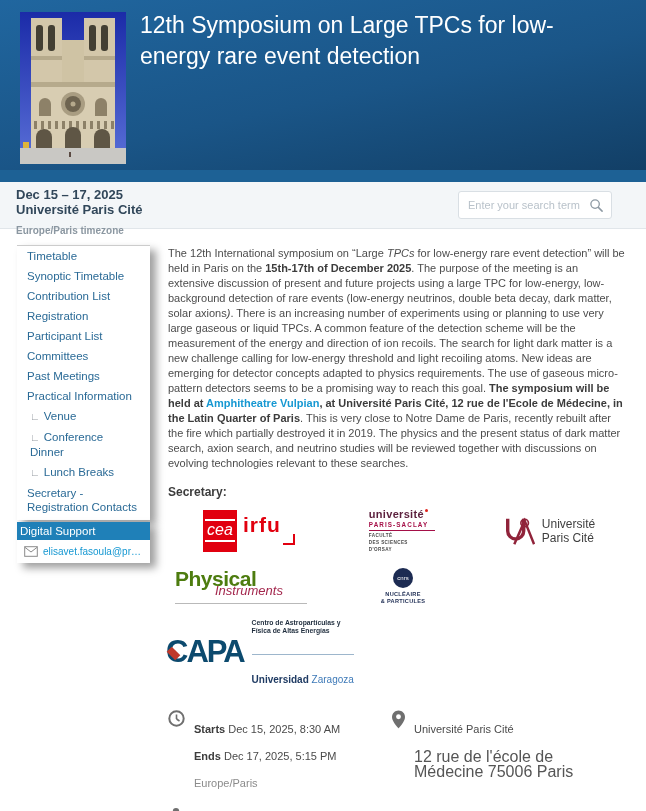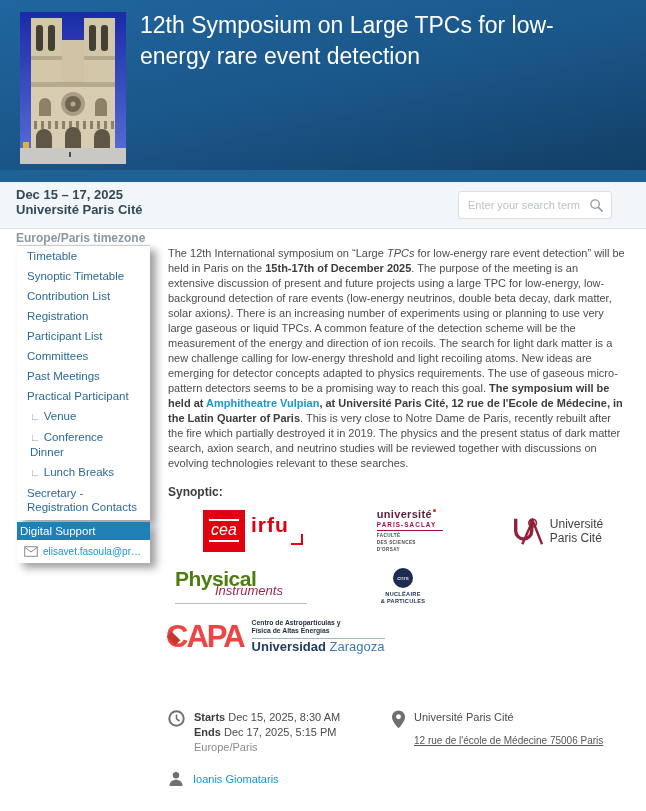--- a/index.html
+++ b/index.html
@@ -13,21 +13,21 @@
   .header-strip { position:absolute; left:0; top:170px; width:646px; height:12px; background:#1d6195; }
   .banner { position:absolute; left:20px; top:12px; width:106px; height:152px; display:block; }
   .event-title { position:absolute; left:140px; top:10px; width:458px; margin:0;
                  color:#ffffff; font-size:23px; line-height:31px; font-weight:400; }
 
   
   .datebar { position:absolute; left:0; top:182px; width:646px; height:47px;
              background:#f3f6f8; border-bottom:1px solid #e1e6ea; }
   .db-left { position:absolute; left:16px; top:5px;font-weight:bold; }
   .db-dates, .db-loc { font-size:13px; color:#31475a; line-height:15px; }
-  .db-tz { font-size:12px; color:#8b97a1; margin-top:14px; }
+  .db-tz { font-size:10px; color:#8b97a1; margin-top:8px; }
   .search { position:absolute; left:458px; top:9px; width:154px; height:28px; background:#fff;
             border:1px solid #d9dfe4; border-radius:3px; display:flex; align-items:center; padding:0 7px; }
   .search input { border:0; outline:0; flex:1; min-width:0; font-size:11px; color:#333;
                   font-family:"Liberation Sans", sans-serif; background:transparent; }
   .search input::placeholder { color:#b9c2ca; }
 
   
   .sidebar { position:absolute; left:17px; top:245px; width:133px; background:#fff;
              border-top:1px solid #cccccc; box-shadow:6px 5px 8px rgba(0,0,0,0.38); padding-bottom:3px; }
   .menu-item { padding:3px 10px; font-size:11.5px; line-height:14px; color:#2a6a96; cursor:pointer; }
@@ -49,21 +49,21 @@
   .desc .b { font-weight:bold; color:#3c3c3c; }
   .desc a.link { color:#1698d2; font-weight:bold; text-decoration:none; }
   .sponsors-label { margin:14px 0 10px 0; font-size:12px; font-weight:bold; color:#3c3c3c; }
 
   .logo-row { display:flex; align-items:center; }
   .row1 { margin-bottom:16px; }
   .row2 { margin-bottom:14px; }
 
   
   .logo-cea { margin-left:35px; display:flex; align-items:flex-start; gap:6px; }
-  .cea-box { width:42px; height:42px; background:#e1000f; color:#fff; display:flex;
+  .cea-box { width:34px; height:42px; background:#e1000f; color:#fff; display:flex;
              align-items:center; justify-content:center; }
   .cea-box span { font-size:16px; font-style:italic; border-top:2px solid #fff;
                   border-bottom:2px solid #fff; padding:0 2px 1px 2px; }
   .irfu-wrap { position:relative; padding-top:3px;font-weight:bold; }
   .irfu-text { color:#e1000f; font-size:21px; letter-spacing:1px; }
   .irfu-bracket { position:absolute; right:-14px; top:24px; width:12px; height:11px;
                   border-right:2px solid #e1000f; border-bottom:2px solid #e1000f; }
 
   
   .logo-saclay { margin-left:88px; width:72px; }
@@ -94,40 +94,40 @@
   .erc-circle { width:34px; height:34px; margin:0 auto; border-radius:50%;
                 background:radial-gradient(circle,#f5a25d 0%,#ee7a3d 38%,rgba(244,150,80,0.35) 66%,rgba(244,150,80,0) 74%);
                 display:flex; align-items:center; justify-content:center; }
   .erc-circle span { font-size:11px; color:#1c1c1c; }
   .erc-l1 { font-size:4.8px; font-weight:bold; color:#333; border-bottom:0.5px solid #666;
             padding-bottom:1px; margin-top:1px; }
   .erc-l2 { font-size:3.6px; color:#888; margin-top:1px; }
 
   
   .logo-capa { display:flex; align-items:center; gap:8px; margin-left:-2px; }
-  .capa-word { position:relative; font-size:31px; font-weight:bold; color:#ef4444;
+  .capa-word { position:relative; font-size:31px; font-weight:bold; color:#0c4a6e;
                letter-spacing:-2px; line-height:34px; }
   .capa-diamond { position:absolute; left:3px; top:14px; width:9px; height:9px; background:#c0392b;
                   transform:rotate(45deg) scale(1.35,0.8); }
   .capa-l1, .capa-l2 { font-size:6.8px; font-weight:bold; color:#1f2d3d; line-height:8px; }
-  .capa-l3 { margin-top:3px; padding-top:0; border-top:0.5px solid #9db6cc; font-size:13px; }
+  .capa-l3 { margin-top:19px; padding-top:19px; border-top:0.5px solid #9db6cc; font-size:10px; }
   .capa-l3 .u1 { font-weight:bold; color:#1f3b63; }
   .capa-l3 .u2 { color:#3e7ab8; }
 
   
   .details { position:absolute; left:168px; top:710px; width:458px; font-size:11px; color:#4a4a4a; }
   .det-row { display:flex; gap:9px; }
   .det-left { position:absolute; left:0; top:0; width:210px; }
   .det-right { position:absolute; left:224px; top:0; display:flex; gap:9px; }
-  .det-text div { line-height:15px; }
+  .det-text div { line-height:15px;margin-top:12px; }
   .det-text .lbl { font-weight:bold; color:#3c3c3c; }
   .det-tz { color:#8b8b8b; }
   .det-chair { margin-top:16px; display:flex; gap:9px; align-items:center; }
   .chair-link { color:#1698d2; text-decoration:none; font-size:11px; }
-  .det-addr { margin-top:8px; font-size:10px; color:#555;text-decoration:underline; }
+  .det-addr { margin-top:8px; font-size:16px; color:#555; }
   .icon { flex:0 0 auto; }
 </style>
 </head>
 <body>
 
 <div class="page">
 
   <div class="header">
     <svg class="banner" viewBox="0 0 106 152" aria-hidden="true">
       <defs>
@@ -196,42 +196,42 @@
   </div>
 
   <nav class="sidebar">
     <div class="menu-item">Timetable</div>
     <div class="menu-item">Synoptic Timetable</div>
     <div class="menu-item">Contribution List</div>
     <div class="menu-item">Registration</div>
     <div class="menu-item">Participant List</div>
     <div class="menu-item">Committees</div>
     <div class="menu-item">Past Meetings</div>
-    <div class="menu-item">Practical Participant</div>
+    <div class="menu-item">Practical Information</div>
     <div class="menu-item sub"><span class="corner-glyph">∟</span><span>Venue</span></div>
     <div class="menu-item sub"><span class="corner-glyph">∟</span><span>Conference Dinner</span></div>
     <div class="menu-item sub"><span class="corner-glyph">∟</span><span>Lunch Breaks</span></div>
     <div class="menu-item">Secretary - Registration Contacts</div>
   </nav>
 
   <div class="support">
     <div class="support-header">Digital Support</div>
     <div class="support-body">
       <svg class="icon" width="14" height="11" viewBox="0 0 14 11">
         <rect x="0.7" y="0.7" width="12.6" height="9.6" fill="#ffffff" stroke="#8a8a8a" stroke-width="1"></rect>
         <polyline points="1,1.4 7,6 13,1.4" fill="none" stroke="#8a8a8a" stroke-width="1"></polyline>
       </svg>
       <a href="#" class="support-email">elisavet.fasoula@proton...</a>
     </div>
   </div>
 
   <div class="main">
     <p class="desc"><span>The 12th International symposium on “Large </span><span class="it">TPCs</span><span> for low-energy rare event detection” will be held in Paris on the </span><span class="b">15th-17th of December 2025</span><span>. The purpose of the meeting is an extensive discussion of present and future projects using a large TPC for low-energy, low-background detection of rare events (low-energy neutrinos, double beta decay, dark matter, solar axions</span><span class="it">)</span><span>. There is an increasing number of experiments using or planning to use very large gaseous or liquid TPCs. A common feature of the detection scheme will be the measurement of the energy and direction of ion recoils. The search for light dark matter is a new challenge calling for low-energy threshold and light recoiling atoms. New ideas are emerging for detector concepts adapted to physics requirements. The use of gaseous micro-pattern detectors seems to be a promising way to reach this goal. </span><span class="b">The symposium will be held at </span><a href="#" class="link">Amphitheatre Vulpian</a><span class="b">, at Université Paris Cité, 12 rue de l'Ecole de Médecine, in the Latin Quarter of Paris</span><span>. This is very close to Notre Dame de Paris, recently rebuilt after the fire which partially destroyed it in 2019. The physics and the present status of dark matter search, axion search, and neutrino studies will be reviewed together with discussions on evolving technologies relevant to these searches.</span></p>
 
-    <div class="sponsors-label">Synoptic:</div>
+    <div class="sponsors-label">Secretary:</div>
 
     <div class="logo-row row1">
       <div class="logo-cea">
         <div class="cea-box">
             <span>cea</span>
           </div>
         <div class="irfu-wrap">
           <span class="irfu-text">irfu</span>
           <span class="irfu-bracket"></span>
         </div>

